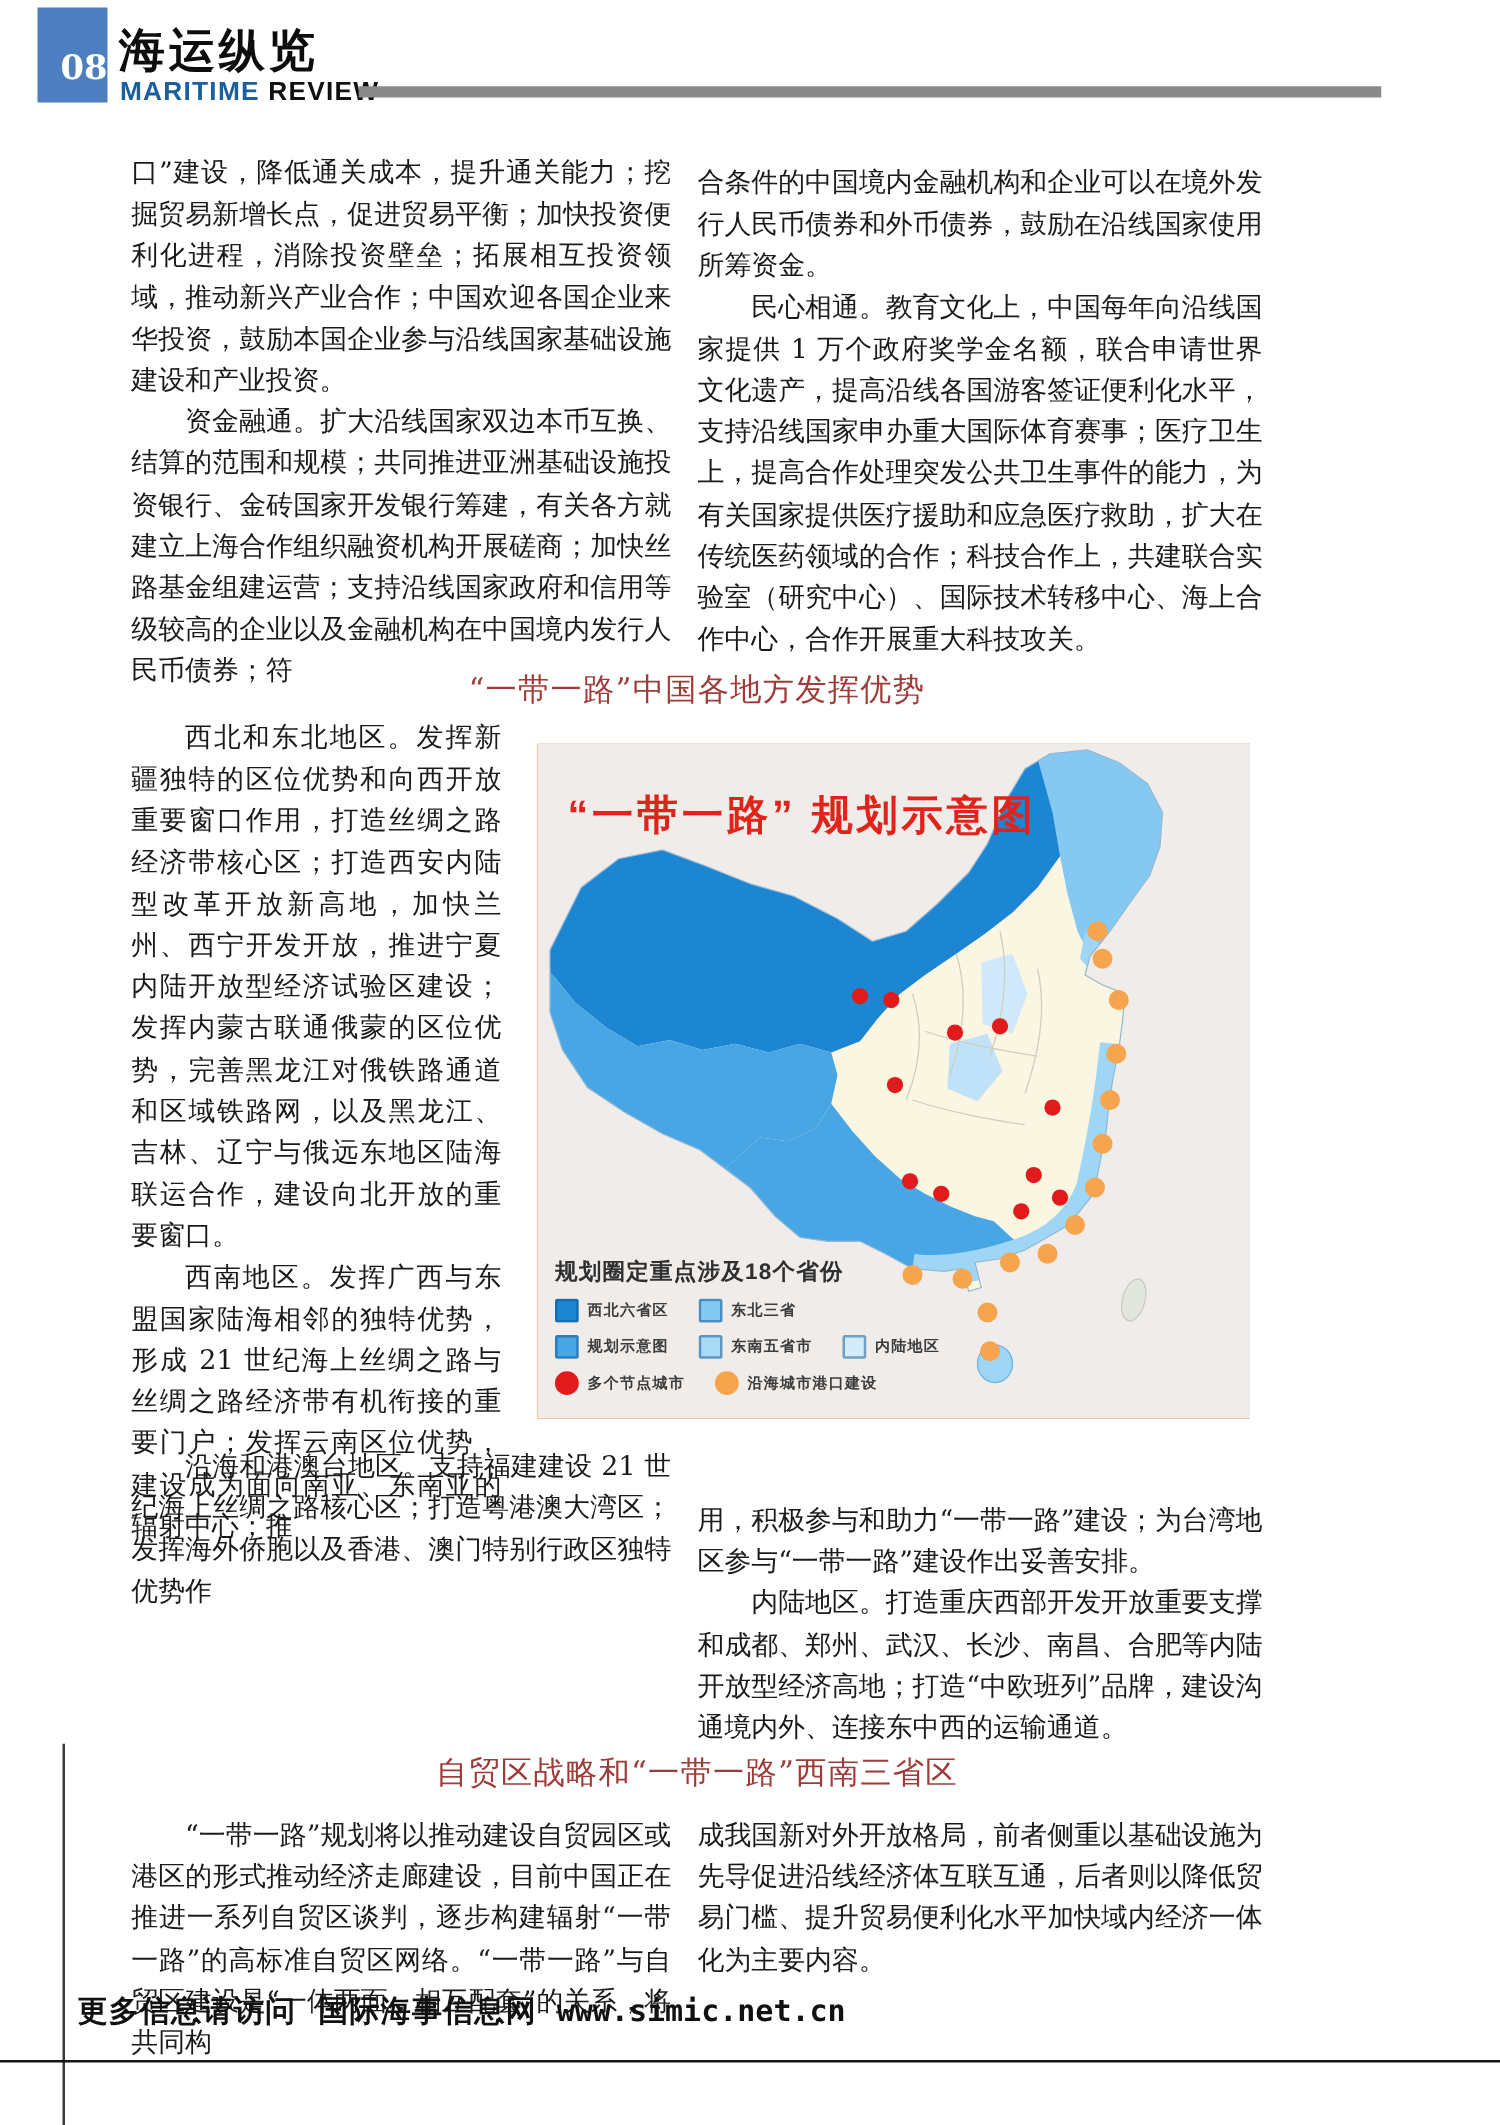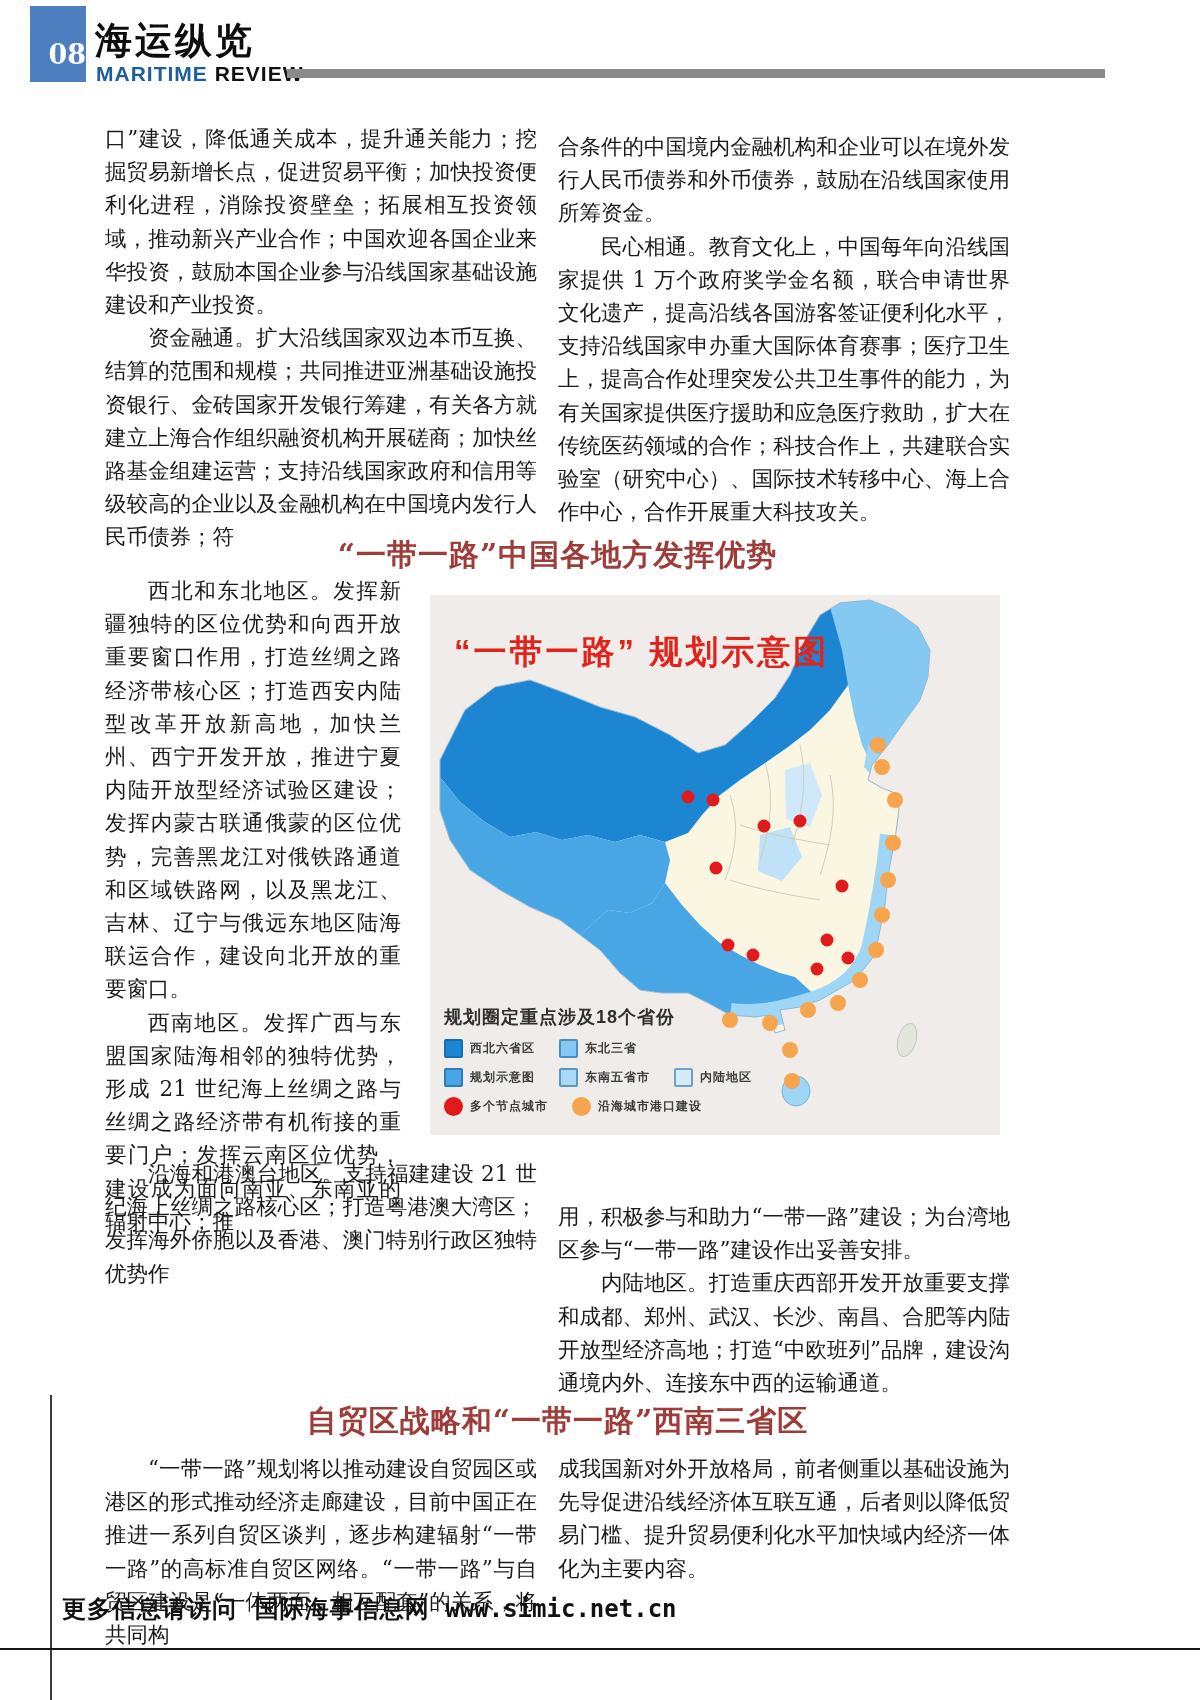--- a/index.html
+++ b/index.html
@@ -18,21 +18,21 @@
     font-family:"Liberation Sans","DejaVu Sans",sans-serif;}
   .en-blue{color:#1c5f9e;}
   .en-black{color:#111111;}
   .gray-bar{left:287px;top:69px;width:818px;height:9px;background:#8a8a8a;}
   
   .bt{font-size:21.5px;line-height:33.2px;text-align:justify;}
   .bt p{margin:0;}
   .ind{text-indent:2em;}
   .col-tl{left:105px;top:122px;width:432px;}
   .col-tr{left:558px;top:130px;width:452px;}
-  .red-head{left:105px;width:905px;text-align:center;font-size:30px;font-weight:bold;
+  .red-head{left:105px;width:905px;text-align:center;font-size:25px;font-weight:normal;
     color:#9d3c38;letter-spacing:1px;}
   .head1{top:535px;}
   .head2{top:1401px;}
   .mid-narrow{left:105px;top:574px;width:296px;}
   .mid-wide{left:105px;top:1157px;width:432px;}
   .mid-right{left:558px;top:1163px;width:452px;margin-top:37px;}
   .bot-left{left:105px;top:1452px;width:432px;}
   .bot-right{left:558px;top:1452px;width:452px;}
   
   .map-box{left:430px;top:595px;width:570px;height:540px;background:#f97316;}

